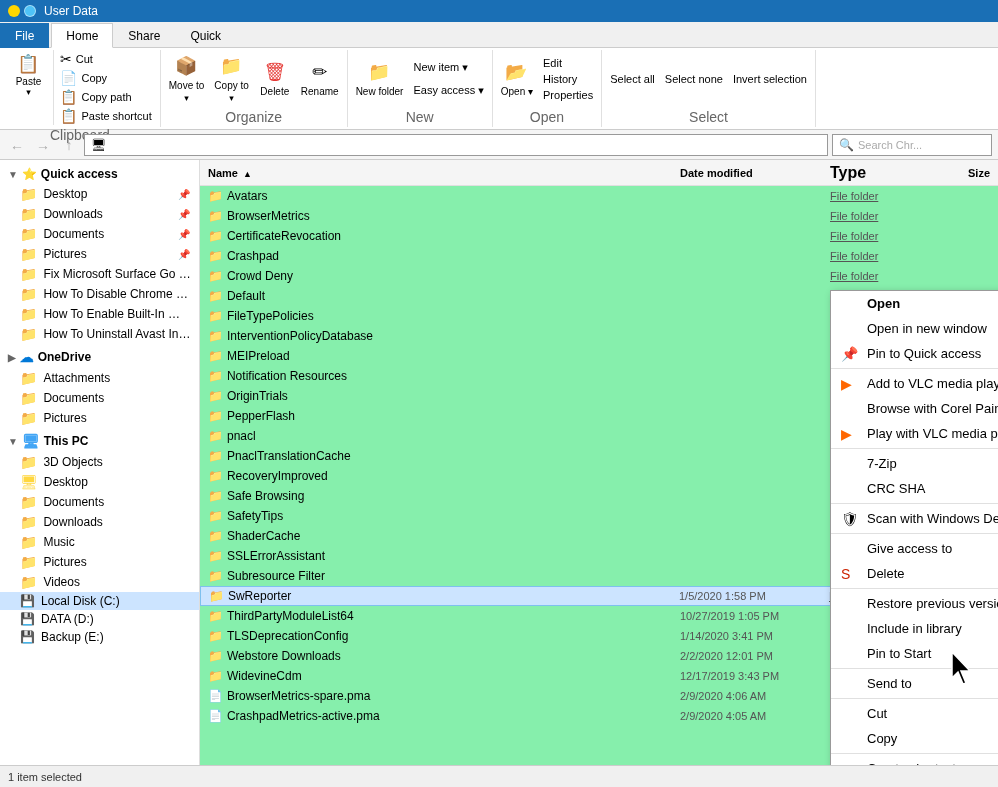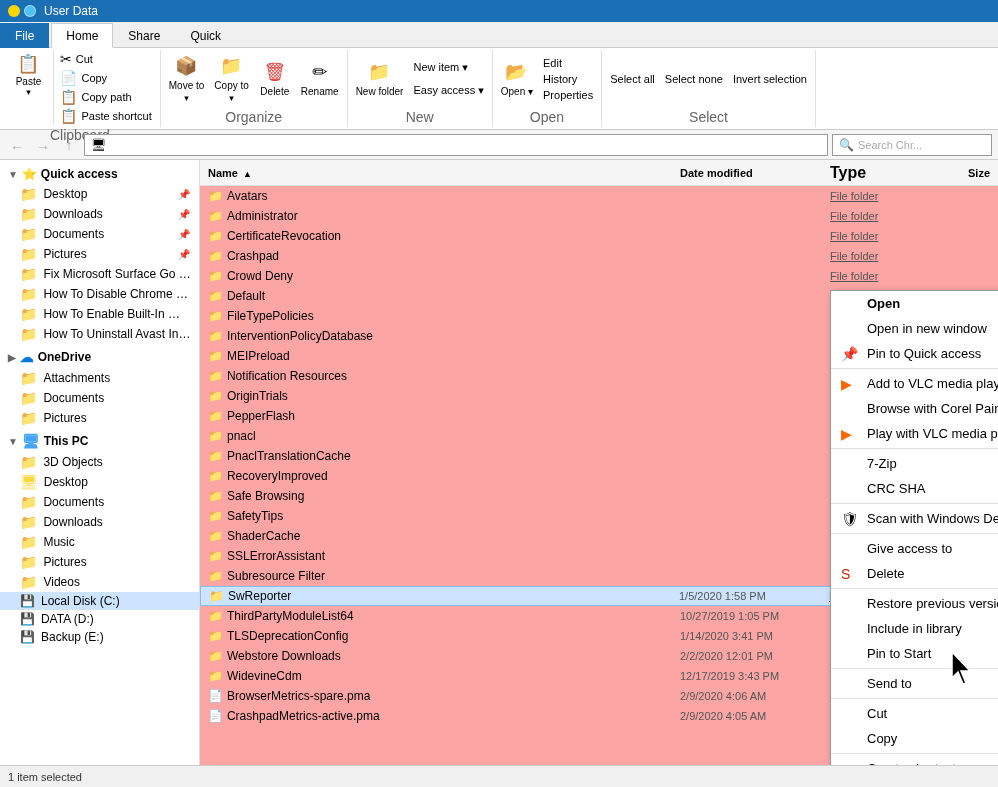--- a/index.html
+++ b/index.html
@@ -220,21 +220,21 @@
     }
     .sidebar-item.selected { background: #cce4ff; }
     .sidebar-item-pin { margin-left: auto; color: #aaa; font-size: 10px; }
     .folder-icon { color: #ffd740; font-size: 14px; }
     .folder-icon-blue { color: #42a5f5; font-size: 14px; }
     .chevron { font-size: 10px; color: #666; }
 
     
     .file-list {
       flex: 1;
-      background: #fca5a5;
+      background: #86efac;
       overflow-y: auto;
       position: relative;
     }
     .file-list-header {
       display: flex;
       align-items: center;
       border-bottom: 1px solid #e0e0e0;
       padding: 0 8px;
       height: 26px;
       background: #f5f5f5;
@@ -567,21 +567,21 @@
       <span>📁</span>
       <span>Avatars</span>
     </span>
     <span class="file-date"></span>
     <span class="file-type">File folder</span>
     <span class="file-size"></span>
   </div>
         <div class="file-row">
     <span class="file-name">
       <span>📁</span>
-      <span>Administrator</span>
+      <span>BrowserMetrics</span>
     </span>
     <span class="file-date"></span>
     <span class="file-type">File folder</span>
     <span class="file-size"></span>
   </div>
         <div class="file-row">
     <span class="file-name">
       <span>📁</span>
       <span>CertificateRevocation</span>
     </span>

